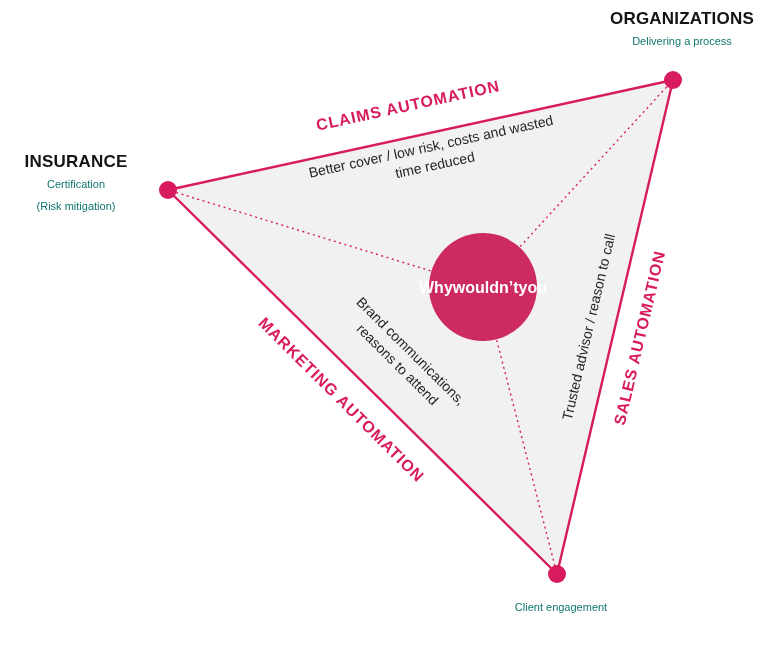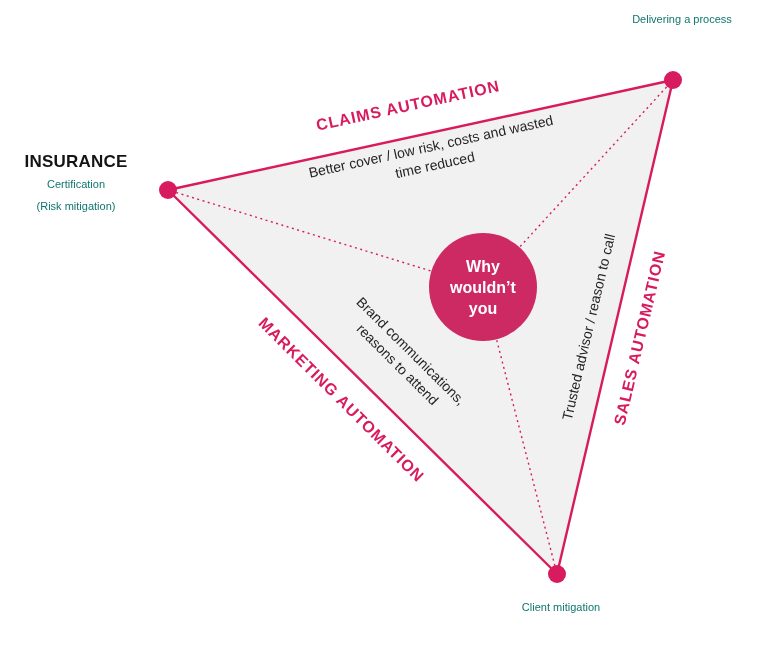--- a/index.html
+++ b/index.html
@@ -73,21 +73,21 @@
     width: 108px;
     height: 108px;
     transform: translate(-50%,-50%);
     border-radius: 50%;
     background: #cd2a64;
     color: #ffffff;
     font-weight: bold;
     font-size: 16px;
     line-height: 21px;
     display: flex;
-    flex-direction: column;
+    flex-direction: row;
     align-items: center;
     justify-content: center;
     text-align: center;
   }
 </style>
 </head>
 <body>
 
 <div class="canvas">
 
@@ -98,31 +98,32 @@
     <line x1="483" y1="287" x2="168" y2="190" stroke="#d81b5e" stroke-width="1.4" stroke-dasharray="2 3.5"></line>
     <line x1="483" y1="287" x2="673" y2="80" stroke="#d81b5e" stroke-width="1.4" stroke-dasharray="2 3.5"></line>
     <line x1="483" y1="287" x2="557" y2="574" stroke="#d81b5e" stroke-width="1.4" stroke-dasharray="2 3.5"></line>
 
     <circle cx="168" cy="190" r="9" fill="#d81b5e"></circle>
     <circle cx="673" cy="80" r="9" fill="#d81b5e"></circle>
     <circle cx="557" cy="574" r="9" fill="#d81b5e"></circle>
   </svg>
 
   <div class="node-label node-organizations">
+    <div class="node-title">ORGANIZATIONS</div>
     <div class="node-sub">Delivering a process</div>
   </div>
 
   <div class="node-label node-insurance">
     <div class="node-title">INSURANCE</div>
     <div class="node-sub">Certification</div>
     <div class="node-sub">(Risk mitigation)</div>
   </div>
 
   <div class="node-label node-brokers">
-    <div class="node-sub">Client mitigation</div>
+    <div class="node-sub">Client engagement</div>
   </div>
 
   <div class="rot edge-label claims-label">CLAIMS AUTOMATION</div>
   <div class="rot edge-label marketing-label">MARKETING AUTOMATION</div>
   <div class="rot edge-label sales-label">SALES AUTOMATION</div>
 
   <div class="rot edge-annot claims-annot">
     <div>Better cover / low risk, costs and wasted</div>
     <div>time reduced</div>
   </div>

